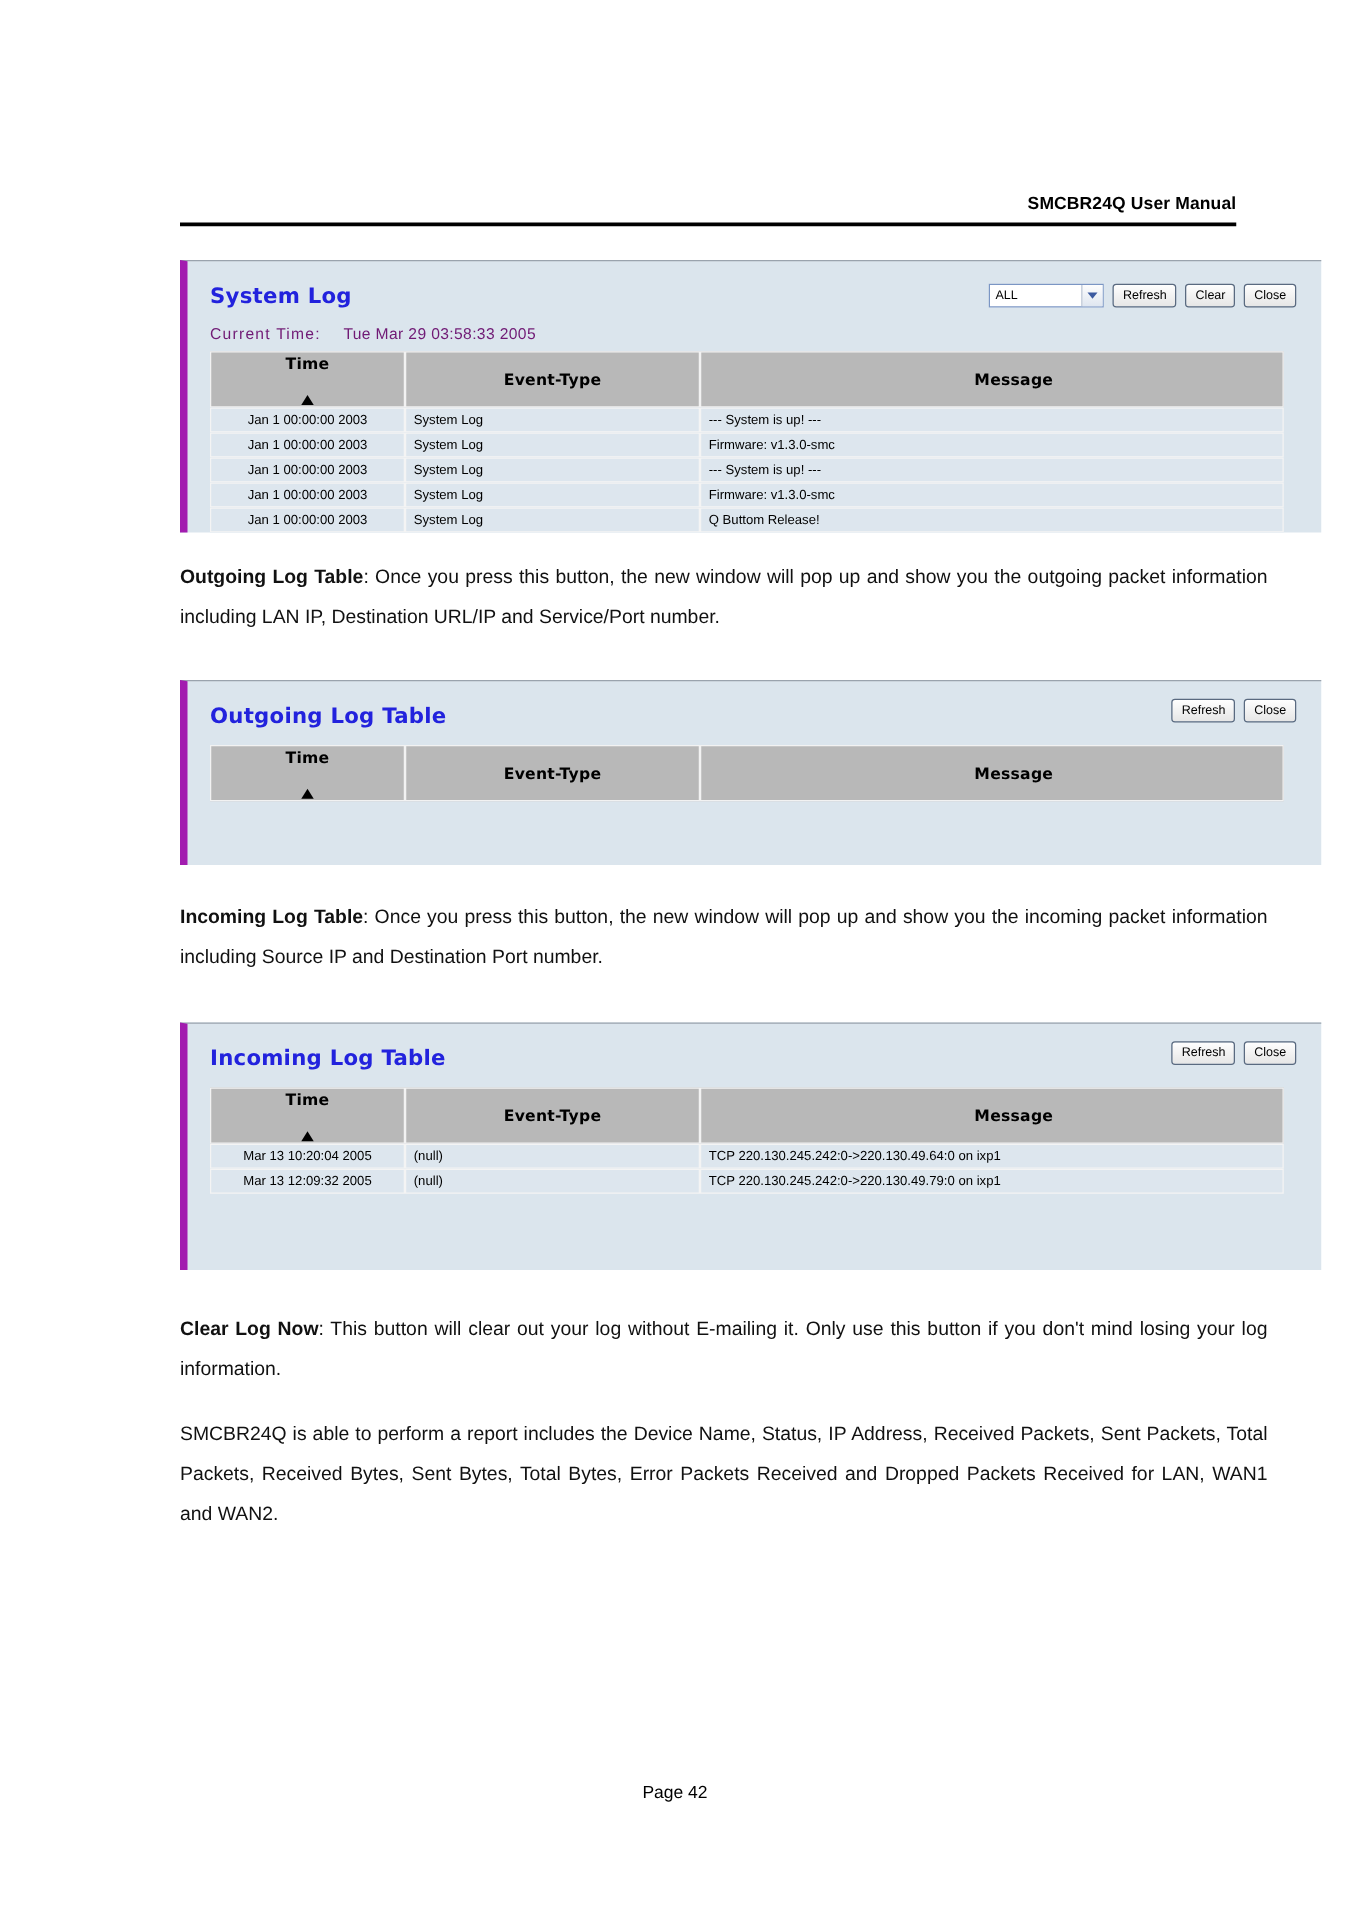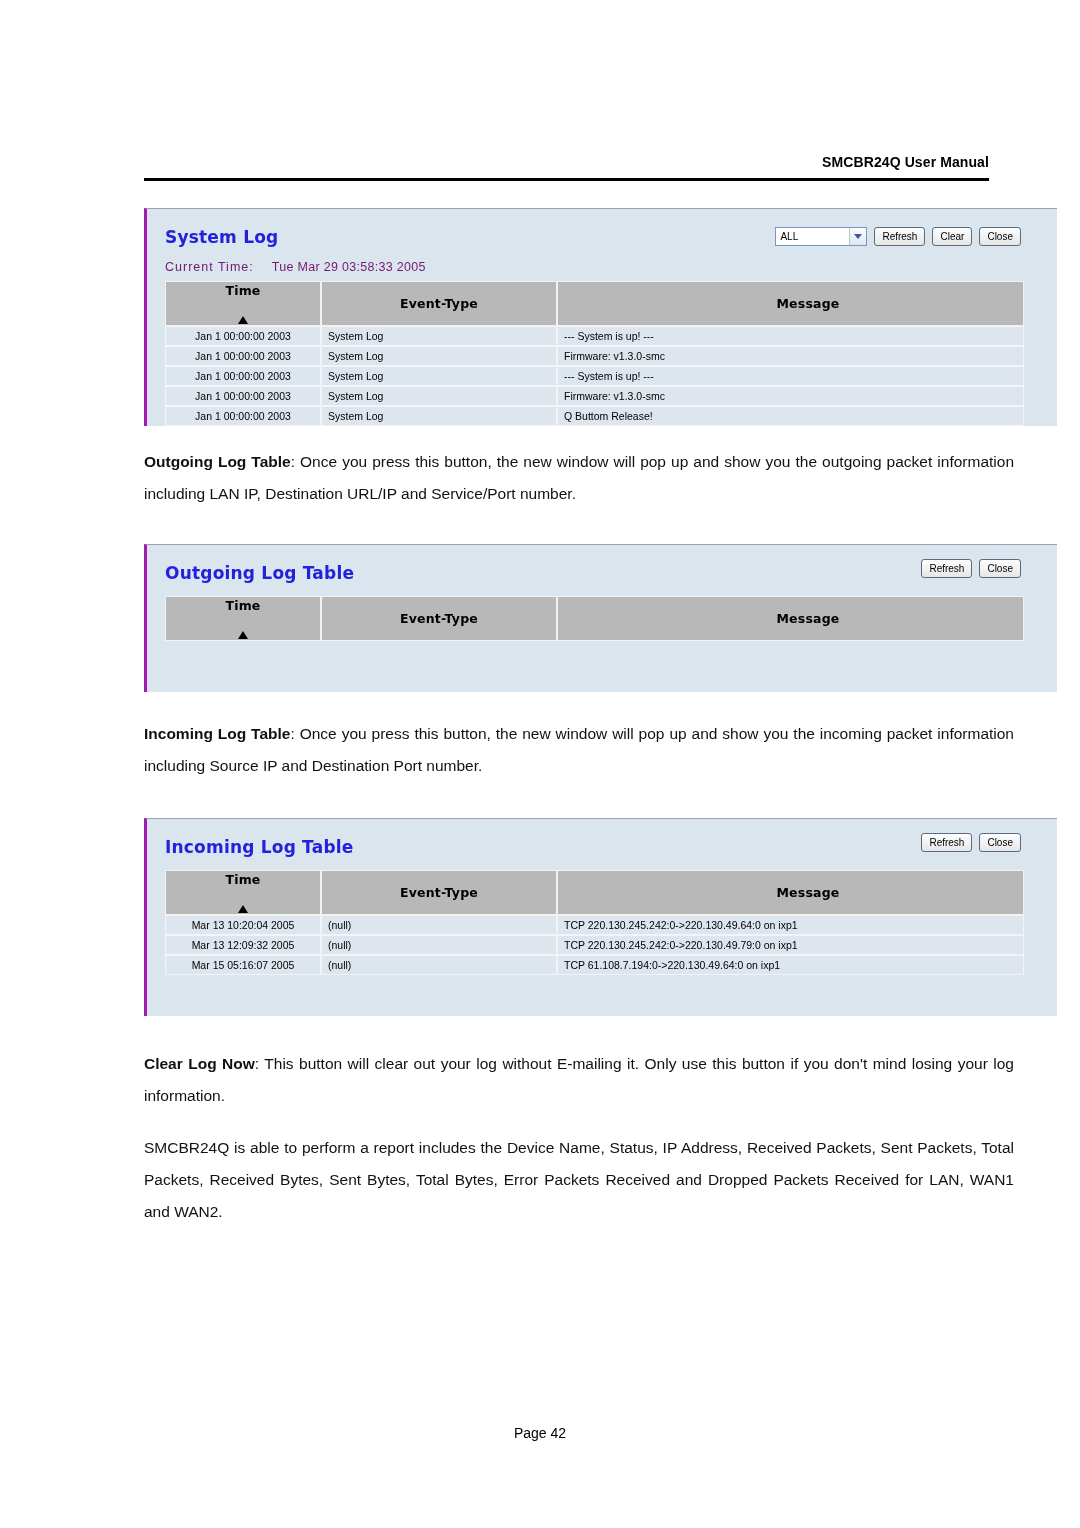--- a/index.html
+++ b/index.html
@@ -36,21 +36,21 @@
     border-bottom: 3px solid #000;
     width: 100%;
   }
 
   
   .panel {
     position: absolute;
     left: 144px;
     width: 913px;
     background: #dbe5ed;
-    border-left: 3px solid #a21caf;
+    border-left: 6px solid #a21caf;
     border-top: 1px solid #9aa3ad;
     box-sizing: border-box;
     overflow: hidden;
   }
   .panel-inner {
     padding: 18px 0 0 18px;
   }
   .panel-title {
     font-family: "DejaVu Sans", sans-serif;
     font-size: 17px;
@@ -58,21 +58,21 @@
     color: #2222dd;
     letter-spacing: 0.2px;
     display: inline-block;
   }
   .panel-topbar {
     position: relative;
     height: 26px;
   }
   .toolbar {
     position: absolute;
-    right: 36px;
+    right: 20px;
     top: 0px;
     display: flex;
     align-items: flex-end;
     gap: 7px;
   }
   .toolbar.toolbar-high { top: -4px; }
 
   .select-box {
     width: 92px;
     height: 19px;
@@ -328,25 +328,20 @@
           <tr>
             <td class="cell-center">Mar 13 10:20:04 2005</td>
             <td class="cell-null">(null)</td>
             <td>TCP 220.130.245.242:0-&gt;220.130.49.64:0 on ixp1</td>
           </tr>
           <tr>
             <td class="cell-center">Mar 13 12:09:32 2005</td>
             <td class="cell-null">(null)</td>
             <td>TCP 220.130.245.242:0-&gt;220.130.49.79:0 on ixp1</td>
           </tr>
-          <tr>
-            <td class="cell-center">Mar 15 05:16:07 2005</td>
-            <td class="cell-null">(null)</td>
-            <td>TCP 61.108.7.194:0-&gt;220.130.49.64:0 on ixp1</td>
-          </tr>
         </tbody>
     </table>
   </div>
 </div>
 
 <p class="body-text" style="top:1048px;"><b>Clear Log Now</b><span>: This button will clear out your log without E-mailing it. Only use this button if you don't mind losing your log information.</span></p>
 
 <p class="body-text" style="top:1132px;">SMCBR24Q is able to perform a report includes the Device Name, Status, IP Address, Received Packets, Sent Packets, Total Packets, Received Bytes, Sent Bytes, Total Bytes, Error Packets Received and Dropped Packets Received for LAN, WAN1 and WAN2.</p>
 
 <div class="page-footer">Page 42</div>

